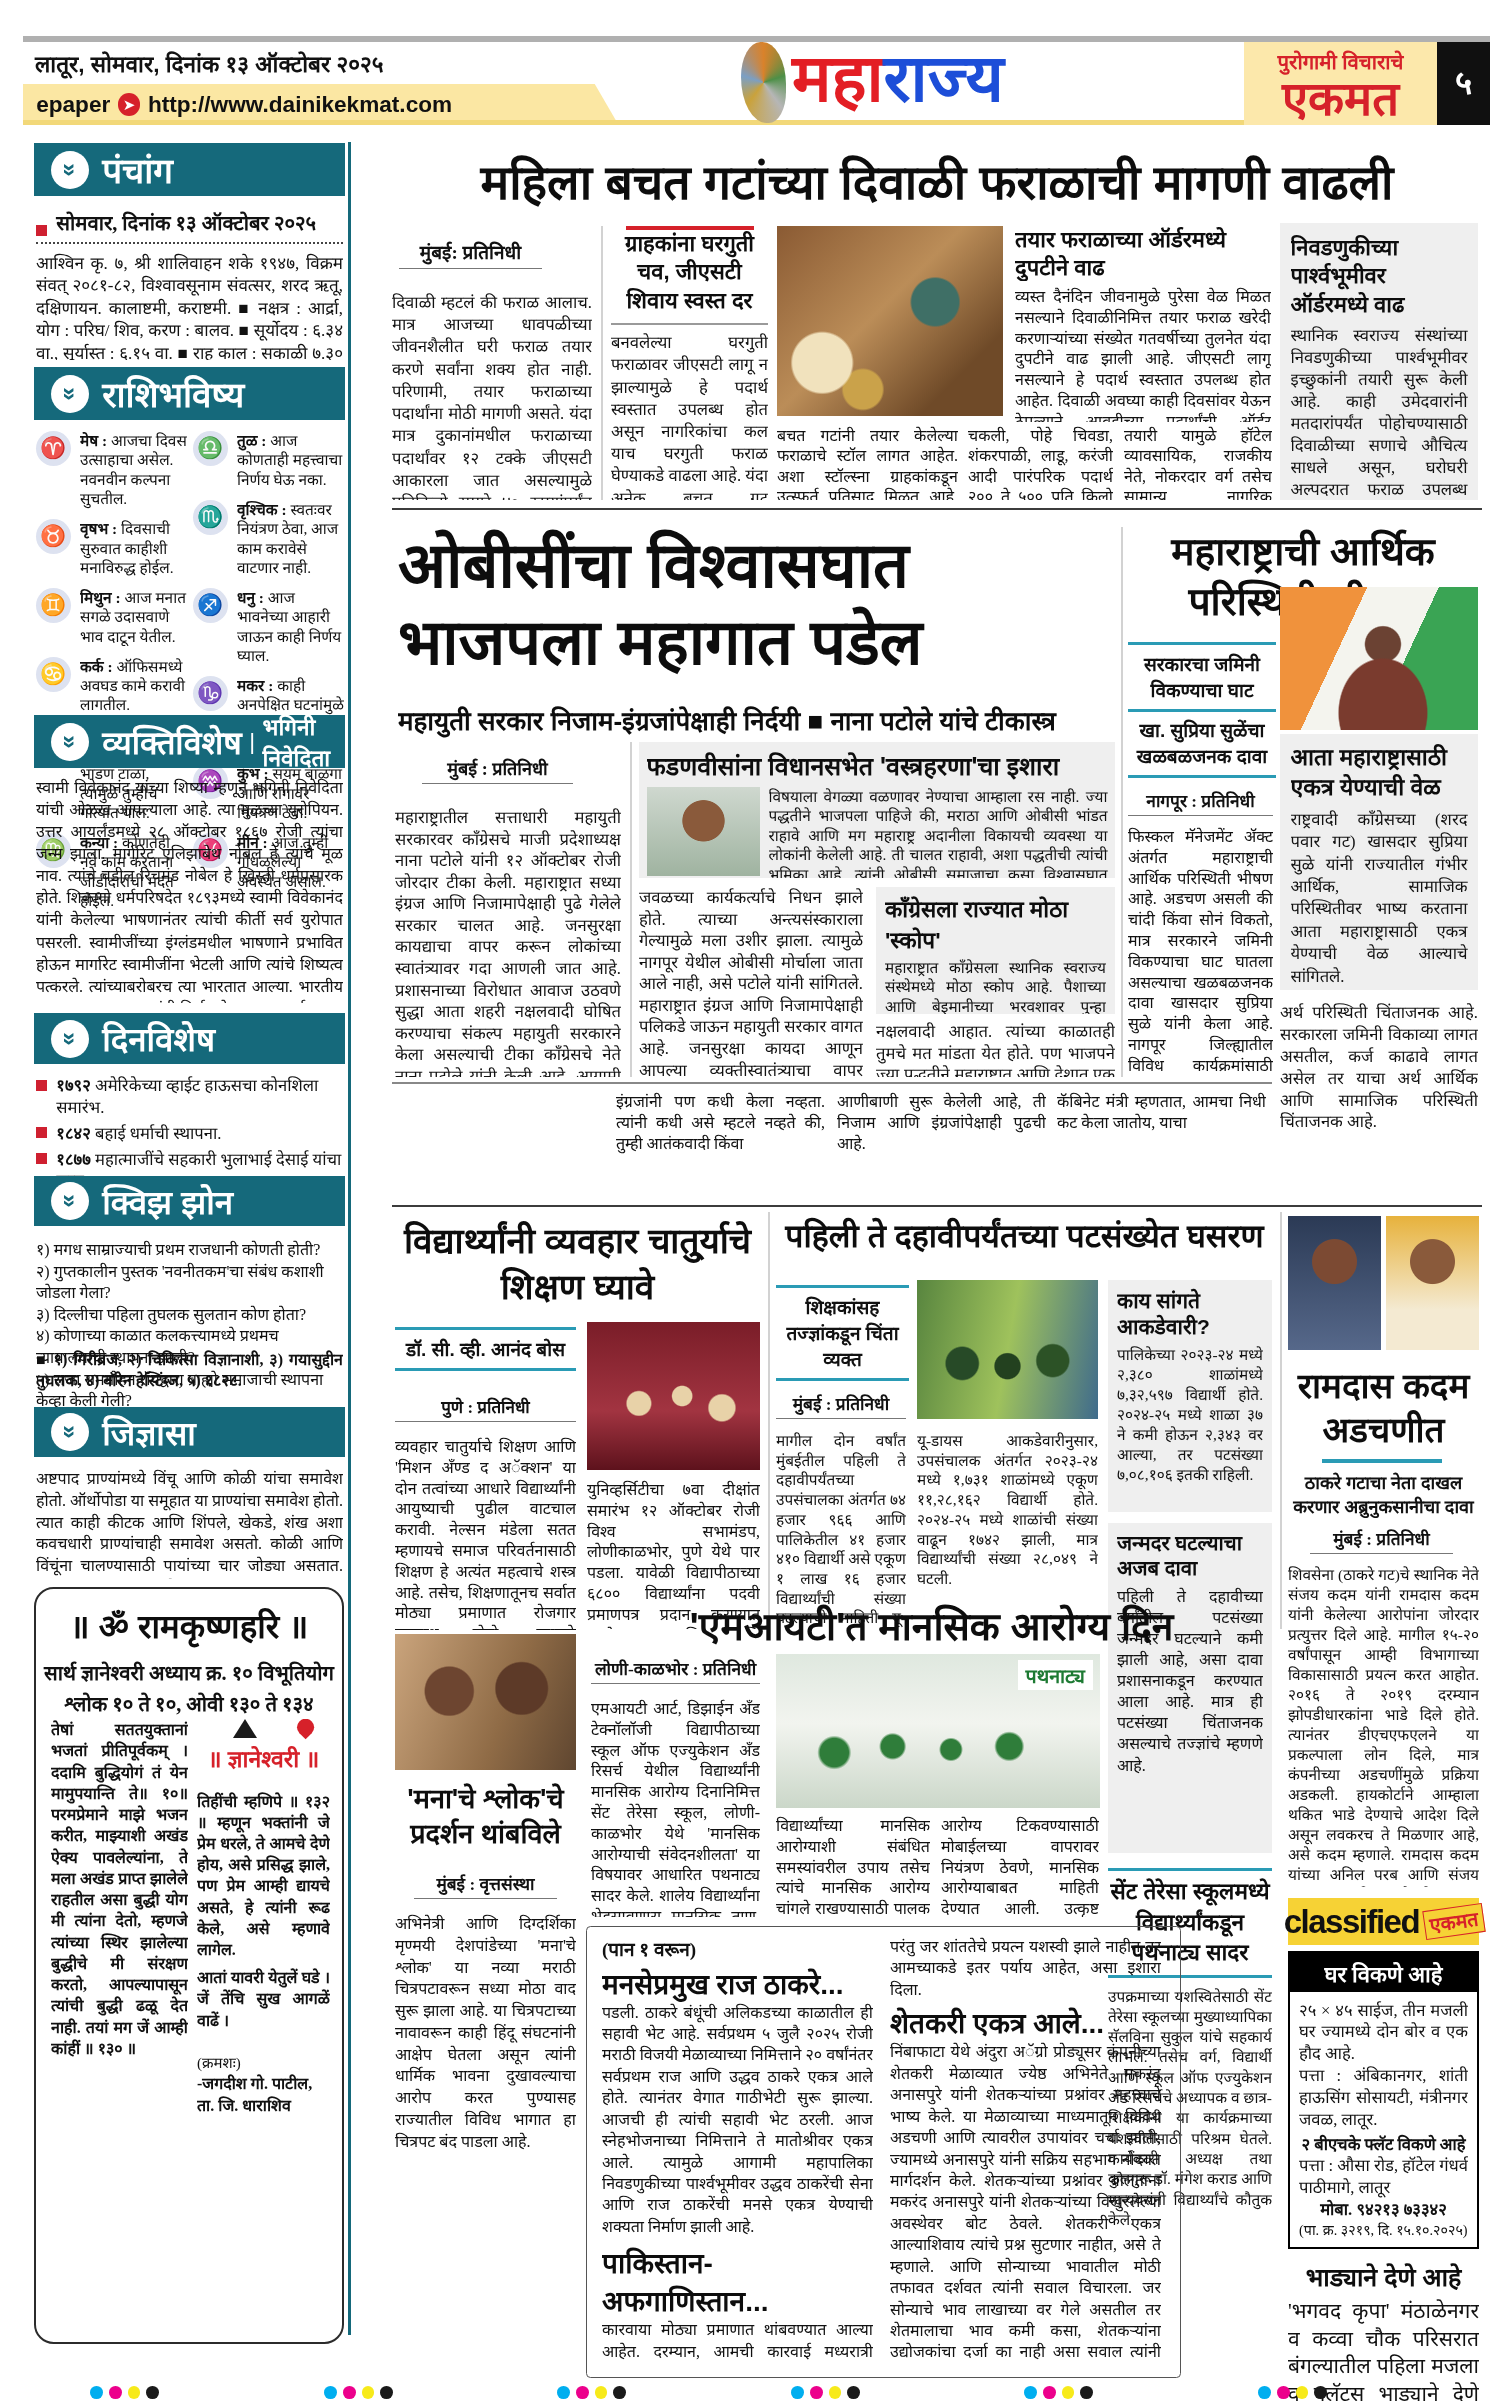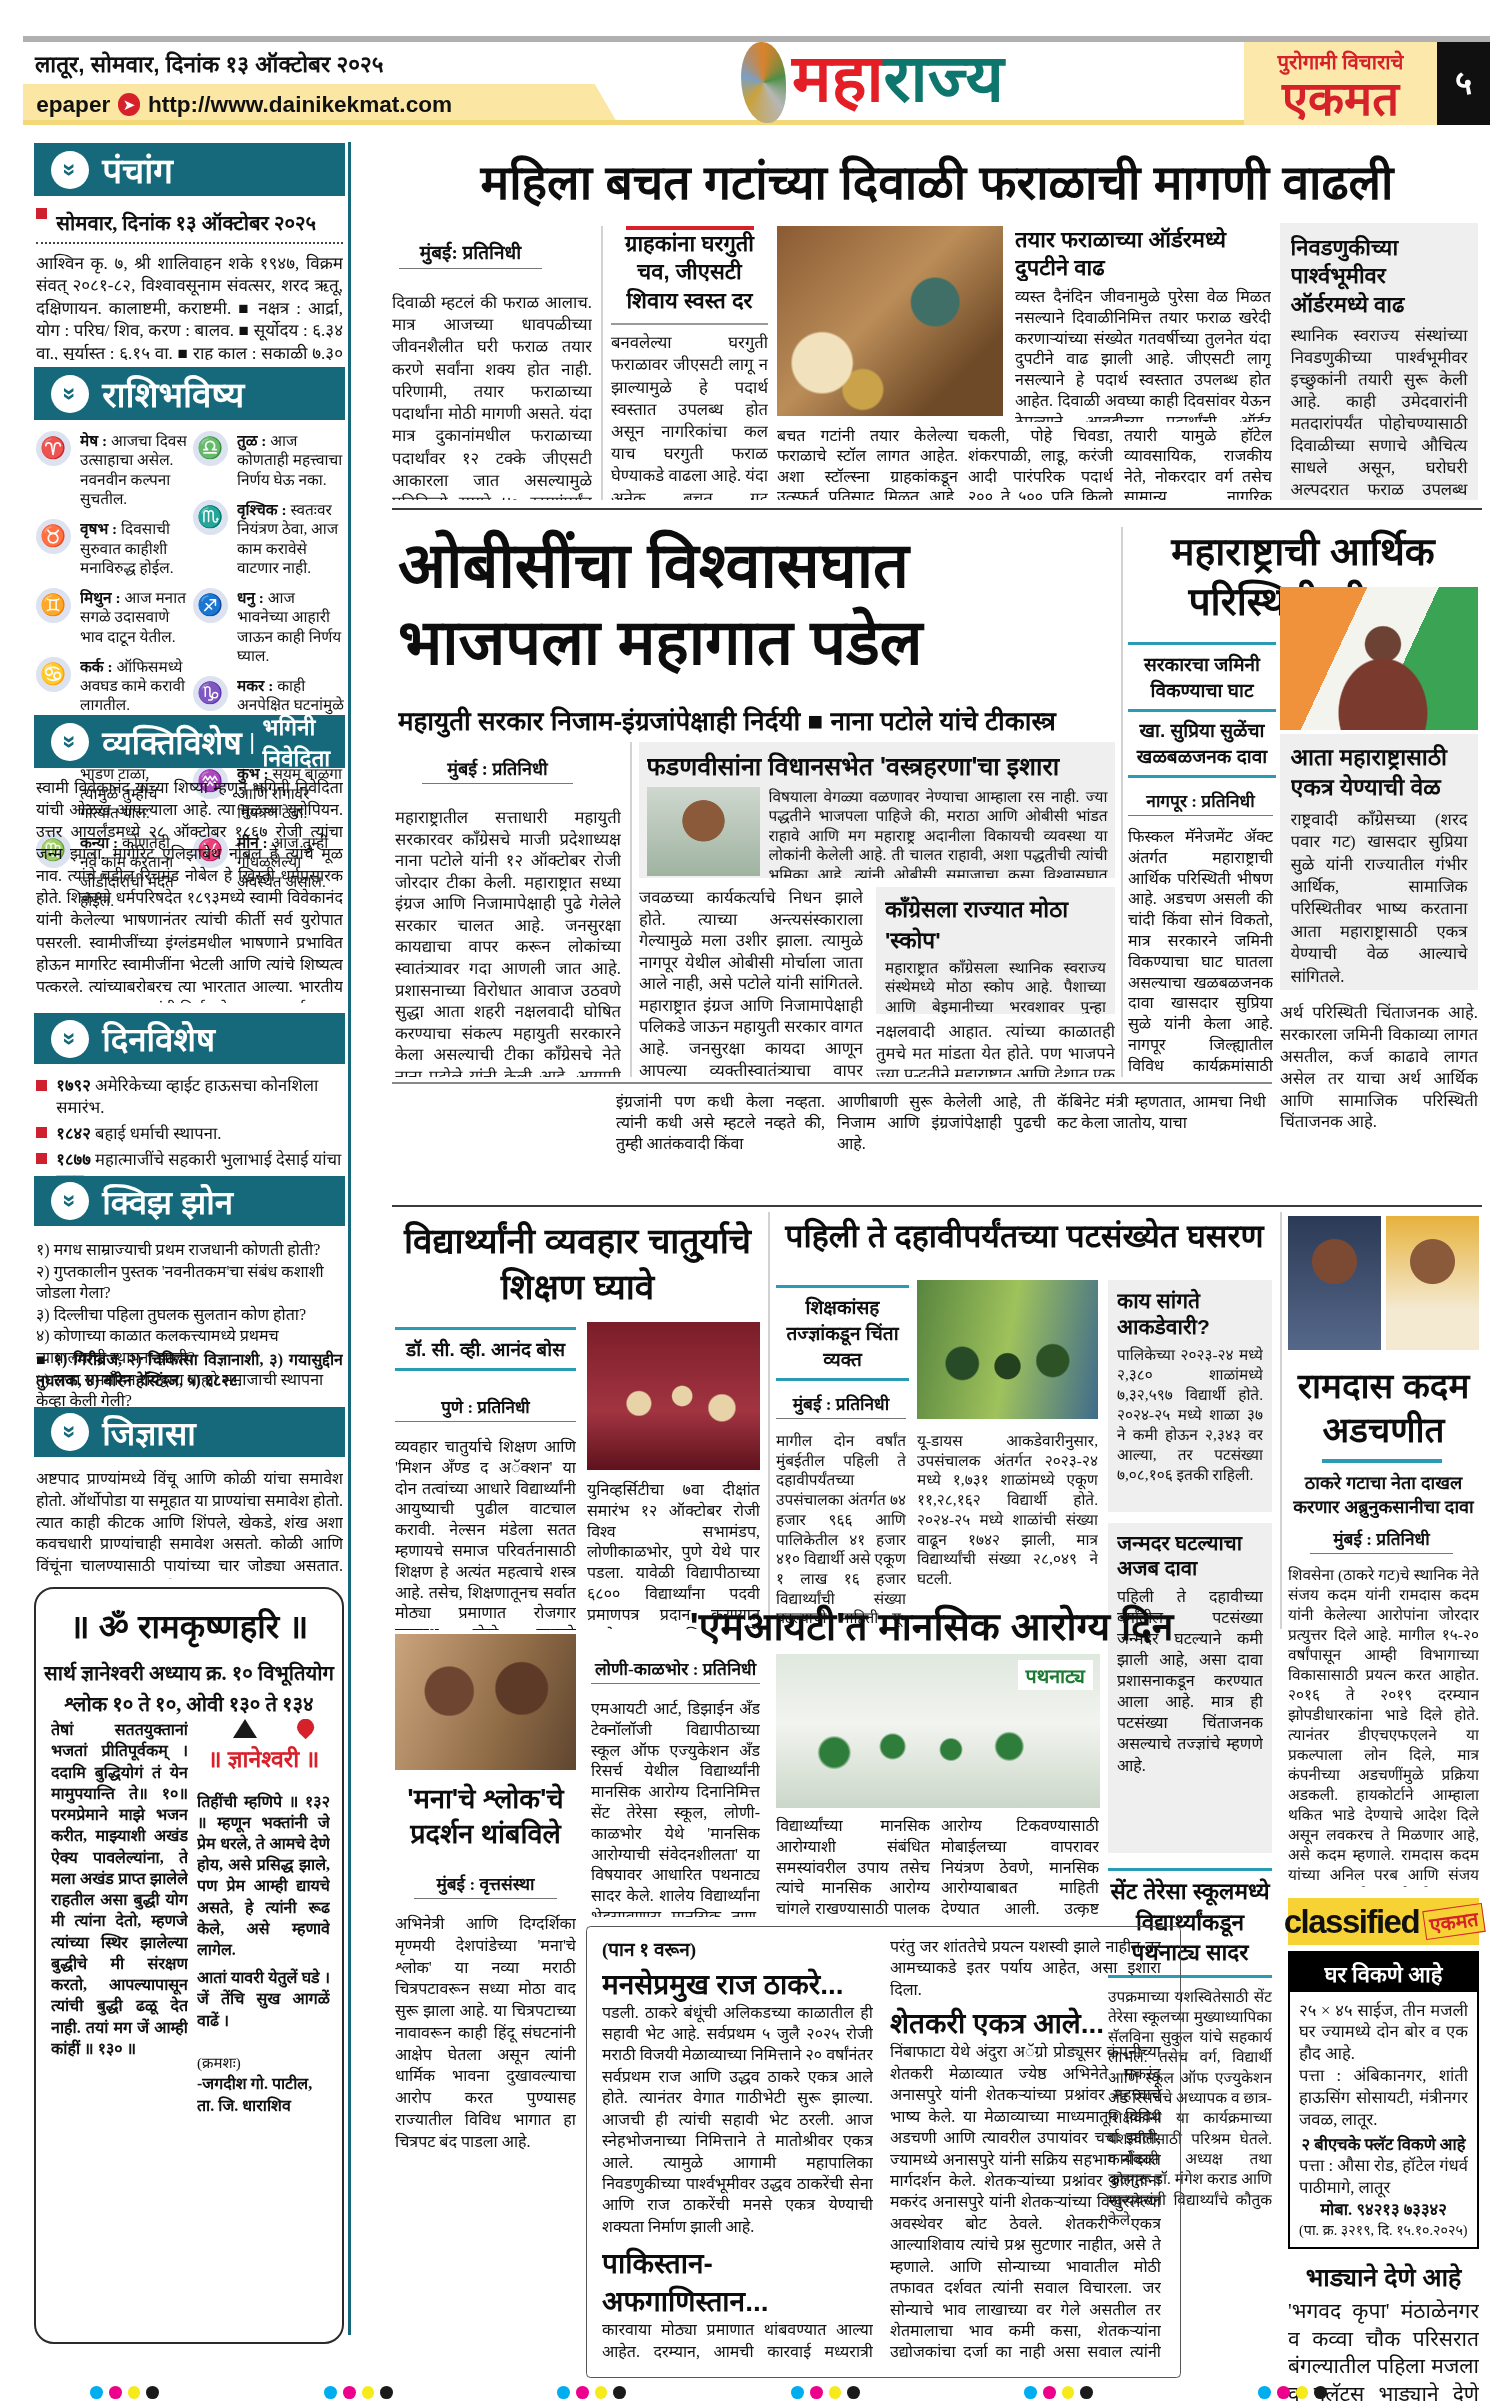--- a/index.html
+++ b/index.html
@@ -42,35 +42,35 @@
   <div class="abs" style="left:22.6px;top:36px;width:1467px;height:6px;background:#b0b0b0"></div>
   <div class="abs sans" style="left:35px;top:48px;font-size:22.6px;font-weight:700">लातूर, सोमवार, दिनांक १३ ऑक्टोबर २०२५</div>
   <div class="abs" style="left:22.6px;top:84px;width:596px;height:41px;background:#fbe7a3;display:flex;align-items:center;clip-path:polygon(0 0,96% 0,100% 100%,0 100%)">
     <span class="sans" style="font-size:22.6px;font-weight:700;margin-left:13.6px">epaper</span>
     <span style="width:22.6px;height:22.6px;border-radius:50%;background:#d6212a;color:#fff;display:inline-flex;align-items:center;justify-content:center;font-size:15px;margin:0 7.5px">➤</span>
     <span class="sans" style="font-size:22.6px;font-weight:700">http://www.dainikekmat.com</span>
   </div>
   <div class="abs" style="left:22.6px;top:120px;width:1467px;height:5.3px;background:#f2d879"></div>
   <div class="abs" style="left:741px;top:42px;width:45px;height:81px;border-radius:45% 55% 40% 60%;background:conic-gradient(#d9822b,#4d8f47,#b6b6b6,#caa23b,#7b9fc4,#d9822b)"></div>
   <div class="abs sans" style="left:792px;top:42px;font-size:66px;font-weight:900;line-height:1.1">
-    <span style="color:#e31e24">महा</span><span style="color:#0f766e">राज्य</span>
+    <span style="color:#e31e24">महा</span><span style="color:#1d4ed8">राज्य</span>
   </div>
   <div class="abs ctr" style="left:1244px;top:42px;width:193px;height:83px;background:#fce8ab">
     <div class="sans" style="color:#d6212a;font-weight:700;font-size:20.3px;margin-top:4.5px">पुरोगामी विचाराचे</div>
     <div class="sans" style="color:#d6212a;font-weight:900;font-size:47px;line-height:1">एकमत</div>
   </div>
   <div class="abs ctr" style="left:1437px;top:42px;width:53px;height:83px;background:#101010;color:#fff;font-size:33px;font-weight:700;line-height:83px">५</div>
 
   <div class="tealvr" style="left:348px;top:142px;height:2193px"></div>
 
   <div class="sh" style="left:34px;top:143px;width:311px;height:53px;font-size:35px">
     <span class="ci">»</span>
     <span>पंचांग</span>
   </div>
-  <div class="abs" style="left:36px;top:208px;width:307px;display:flex;align-items:flex-start">
+  <div class="abs" style="left:36px;top:208px;width:307px;display:flex;align-items:flex-end">
     <span class="rb"></span>
     <span style="font-size:20.3px;font-weight:700">सोमवार, दिनांक १३ ऑक्टोबर २०२५</span>
   </div>
   <div class="abs dotrule" style="left:36px;top:242px;width:307px;height:0"></div>
   <div class="abs t" style="left:36px;top:253px;width:307px;height:107px;font-size:17px">आश्विन कृ. ७, श्री शालिवाहन शके १९४७, विक्रम संवत् २०८१-८२, विश्वावसूनाम संवत्सर, शरद ऋतू, दक्षिणायन. कालाष्टमी, कराष्टमी. ■ नक्षत्र : आर्द्रा, योग : परिघ/ शिव, करण : बालव. ■ सूर्योदय : ६.३४ वा., सूर्यास्त : ६.१५ वा. ■ राहु काल : सकाळी ७.३० ते ९.००</div>
 
   <div class="sh" style="left:34px;top:367px;width:311px;height:53px;font-size:35px">
     <span class="ci">»</span>
     <span>राशिभविष्य</span>
   </div>

